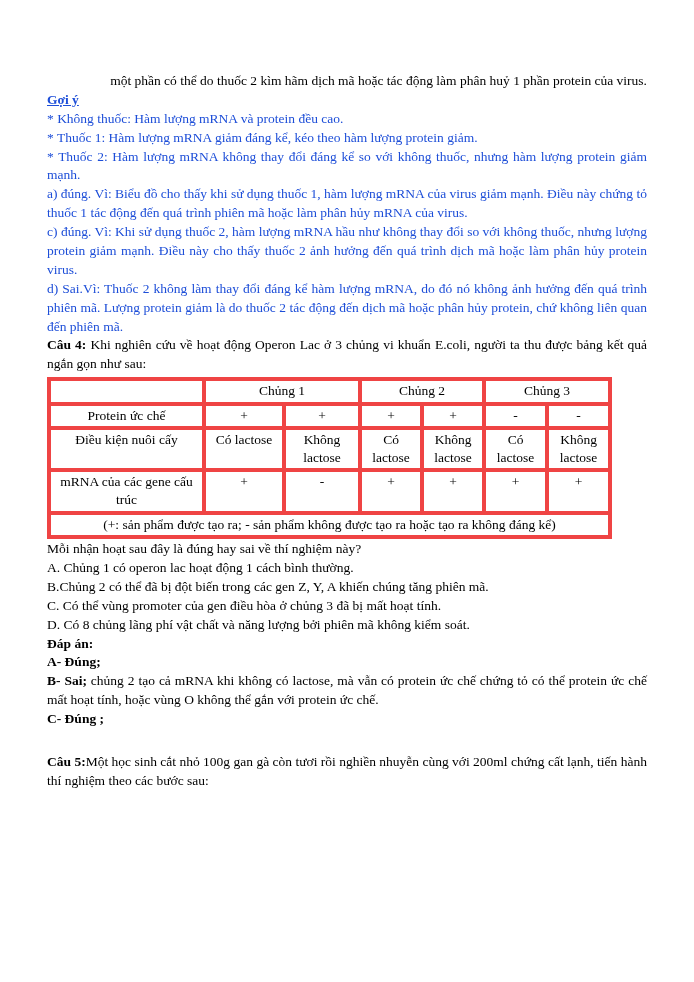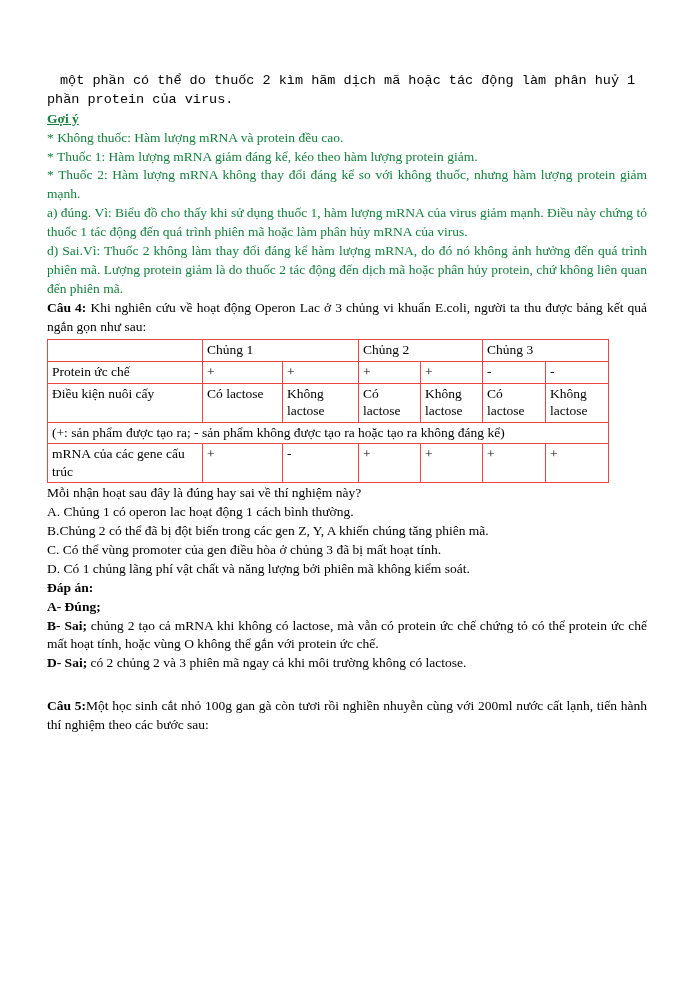--- a/index.html
+++ b/index.html
@@ -7,53 +7,54 @@
     width: 694px;
     height: 982px;
     background: #ffffff;
     color: #000000;
     font-family: "Liberation Serif", serif;
     font-size: 13.5px;
     overflow: hidden;
   }
   .page { padding: 72px 47px 0 47px; }
   p { margin: 0; line-height: 1.4; text-align: justify; }
-  .indent-first { text-indent: 13px; text-align: left; font-family: Liberation Mono, monospace; }
-  .red { color: #15803d; }
+  .indent-first { text-indent: 13px; text-align: right; }
+  .red { color: #1d4ed8; }
   .bold { font-weight: bold; }
   .underline { text-decoration: underline; }
   table {
     border-collapse: collapse;
     table-layout: fixed;
     margin: 3px 0 1px 0;
     width: 561px;
   }
   td {
-    border: 1px solid #ef4444;
+    border: 4px solid #ef4444;
     padding: 1px 4px 2px 4px;
     vertical-align: top;
     line-height: 1.3;
-    text-align: left;
+    text-align: center;
     overflow: hidden;
   }
   .spacer { height: 24px; }
 </style>
 </head>
 <body>
 
 <div class="page">
 
   <p class="indent-first">một phần có thể do thuốc 2 kìm hãm dịch mã hoặc tác động làm phân huỷ 1 phần protein của virus.</p>
 
   <p><span class="red bold underline">Gợi ý</span></p>
 
   <p class="red">* Không thuốc: Hàm lượng mRNA  và protein đều cao.</p>
   <p class="red">* Thuốc 1: Hàm lượng mRNA  giảm đáng kể, kéo theo hàm lượng protein giảm.</p>
   <p class="red">* Thuốc 2: Hàm lượng mRNA không thay đổi đáng kể so với không thuốc, nhưng hàm lượng protein giảm mạnh.</p>
   <p class="red">a) đúng. Vì:  Biểu đồ cho thấy khi sử dụng thuốc 1, hàm lượng mRNA  của virus giảm mạnh.  Điều này chứng tỏ thuốc 1 tác động đến quá trình phiên mã hoặc làm phân hủy mRNA  của virus.</p>
+  <p class="red">c) đúng. Vì:  Khi sử dụng thuốc 2, hàm lượng mRNA hầu như không thay đổi so với không thuốc, nhưng lượng protein giảm mạnh.  Điều này cho thấy thuốc 2 ảnh hưởng đến quá trình dịch mã hoặc làm phân hủy protein virus.</p>
   <p class="red">d) Sai.Vì:  Thuốc 2 không làm thay đổi đáng kể hàm lượng mRNA,  do đó nó không  ảnh hưởng đến quá trình phiên mã.  Lượng protein giảm là do thuốc 2 tác động đến dịch mã  hoặc phân hủy protein,  chứ không liên quan đến phiên mã.</p>
 
   <p><span class="bold">Câu 4:</span><span> Khi nghiên cứu về hoạt động Operon Lac ở 3 chủng vi khuẩn E.coli, người ta thu được bảng kết quả ngắn gọn như sau:</span></p>
 
   <table>
     <colgroup>
       <col style="width:155px">
       <col style="width:80px">
       <col style="width:76px">
       <col style="width:62px">
@@ -80,42 +81,42 @@
     <tr>
       <td>Điều kiện nuôi cấy</td>
       <td>Có lactose</td>
       <td>Không lactose</td>
       <td>Có lactose</td>
       <td>Không lactose</td>
       <td>Có lactose</td>
       <td>Không lactose</td>
     </tr>
     <tr>
-      <td colspan="7">(+: sản phẩm được tạo ra; - sản phẩm không được tạo ra hoặc tạo ra không đáng kể)</td>
-    </tr>
-    <tr>
       <td>mRNA của các gene cấu trúc</td>
       <td>+</td>
       <td>-</td>
       <td>+</td>
       <td>+</td>
       <td>+</td>
       <td>+</td>
     </tr>
+    <tr>
+      <td colspan="7">(+: sản phẩm được tạo ra; - sản phẩm không được tạo ra hoặc tạo ra không đáng kể)</td>
+    </tr>
   </tbody>
     </table>
 
   <p>Mỗi nhận hoạt sau đây là đúng hay sai  về thí nghiệm này?</p>
   <p>A. Chủng 1 có operon lac hoạt động 1 cách bình thường.</p>
   <p>B.Chủng  2 có thể đã bị đột biến trong các gen Z, Y, A khiến chúng tăng phiên mã.</p>
   <p>C. Có thể vùng promoter của gen điều hòa  ở chủng 3 đã bị mất hoạt tính.</p>
-  <p>D. Có 1 chủng lãng phí vật chất và năng lượng bởi phiên mã không kiểm soát.</p>
+  <p>D. Có 8 chủng lãng phí vật chất và năng lượng bởi phiên mã không kiểm soát.</p>
 
   <p class="bold">Đáp án:</p>
   <p><span class="bold">A- Đúng;</span><span></span></p>
   <p><span class="bold">B- Sai;</span><span> chủng 2 tạo cả mRNA khi không có lactose, mà vẫn có protein ức chế chứng tỏ có thể protein ức chế mất hoạt tính, hoặc vùng O không thể gắn với protein ức chế.</span></p>
-  <p><span class="bold">D- Sai;</span><span> có 2 chủng 2 và 3 phiên mã ngay cả khi môi trường không có lactose.</span></p>
+  <p><span class="bold">C- Đúng ;</span><span></span></p>
 
   <div class="spacer"></div>
 
-  <p><span class="bold">Câu 5:</span><span>Một học sinh cắt nhỏ 100g gan gà còn tươi rồi nghiền nhuyễn cùng với 200ml nước cất lạnh, tiến hành thí nghiệm theo các bước sau:</span></p>
+  <p><span class="bold">Câu 5:</span><span>Một học sinh cắt nhỏ 100g gan gà còn tươi rồi nghiền nhuyễn cùng với 200ml chứng cất lạnh, tiến hành thí nghiệm theo các bước sau:</span></p>
 
 </div>
 
 </body></html>

